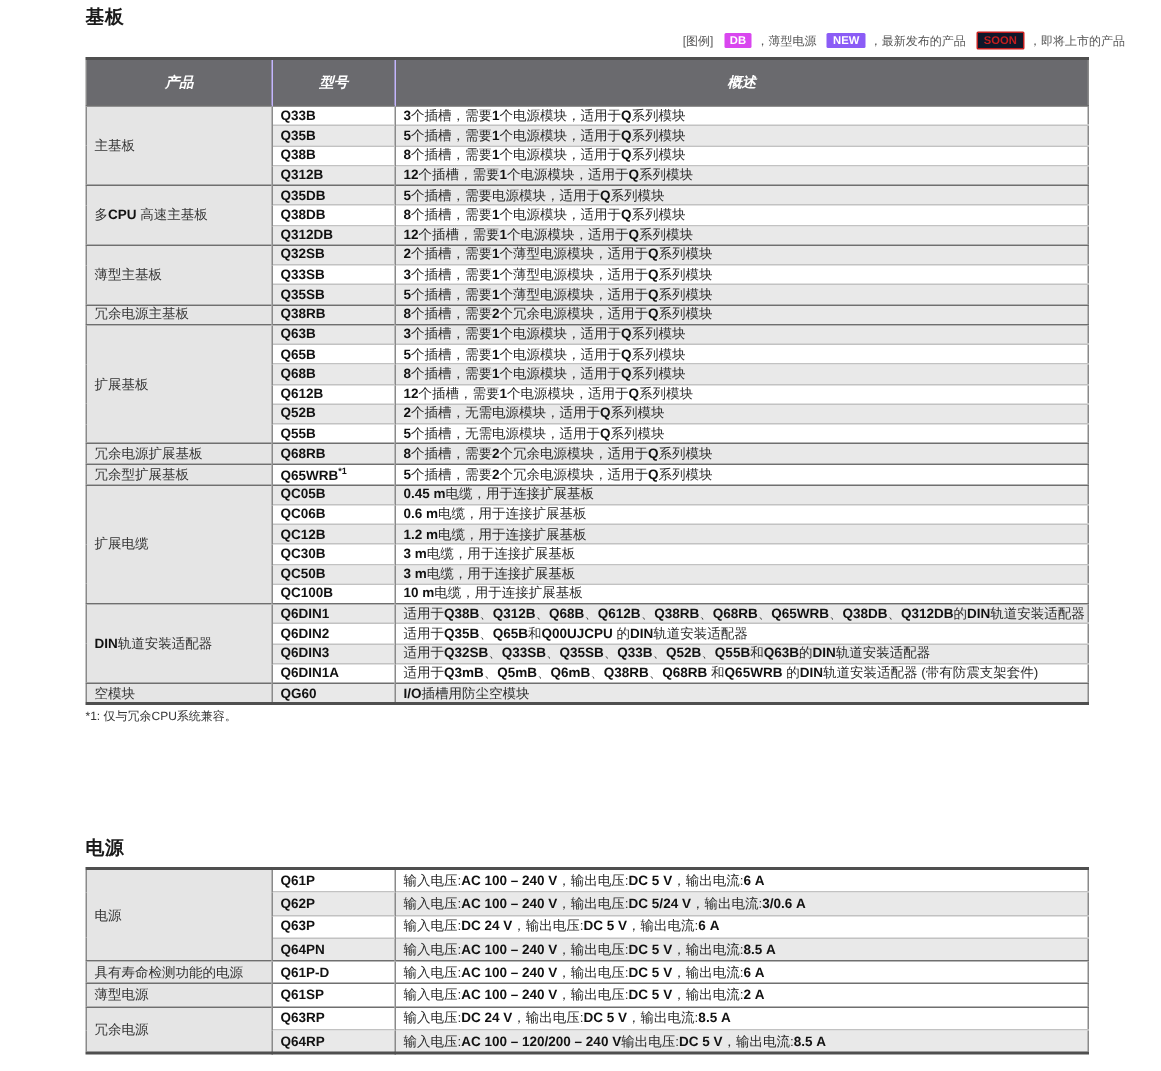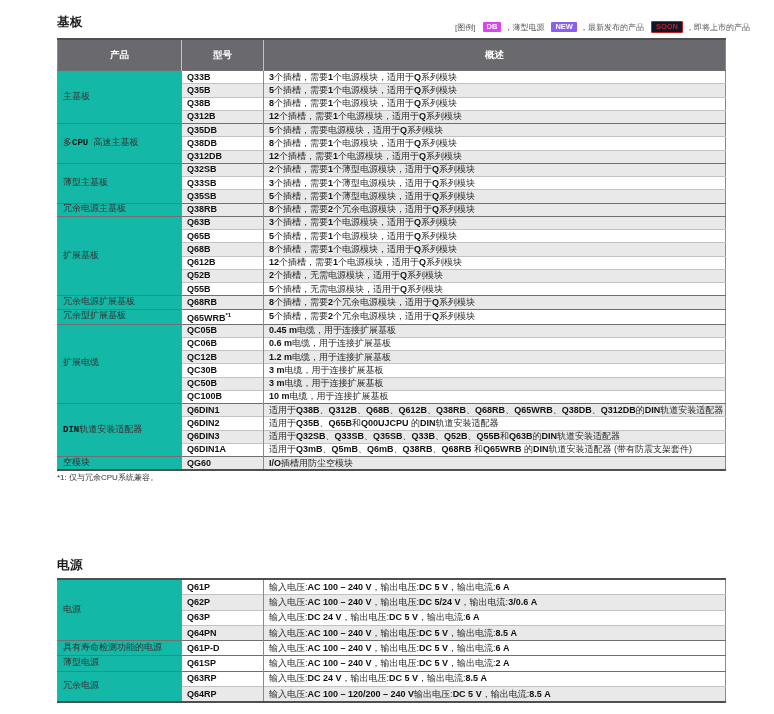--- a/index.html
+++ b/index.html
@@ -5,21 +5,21 @@
   html,body{margin:0;padding:0;}
   body{
     width:774px;height:714px;position:relative;background:#ffffff;
     font-family:"Liberation Sans", sans-serif;color:#222;
     -webkit-font-smoothing:antialiased;
   }
   .section-title{
     position:absolute;left:57px;font-size:12.5px;font-weight:bold;color:#1a1a1a;
     letter-spacing:0.5px;
   }
-  #title-baseplate{top:14px;}
+  #title-baseplate{top:3px;}
   #title-power{top:557px;}
   
   .legend{
     position:absolute;top:21px;right:24px;display:flex;align-items:center;gap:3px;
     font-size:8px;color:#555;white-space:nowrap;
   }
   .legend .badge{
     display:inline-block;font-size:7.5px;font-weight:bold;line-height:10px;
     padding:0 4px;border-radius:1px;margin-left:4px;
   }
@@ -28,31 +28,31 @@
   .badge-soon{background:#0f172a;color:#c41e1e;border:1px solid #c41e1e;line-height:8px;}
   
   table.cat{
     position:absolute;left:57px;width:668px;border-collapse:collapse;table-layout:fixed;
     border:1px solid #8a8a8a;border-top:2px solid #4f4f4f;border-bottom:2px solid #4f4f4f;
   }
   #baseplate-table{top:38px;}
   #power-table{top:578px;}
   th{
     background:#6a6a6e;color:#ffffff;font-size:9.5px;font-weight:bold;
-    height:30px;text-align:center;padding:0;
+    height:30px;text-align:center;padding:0;font-style:italic;
   }
   th + th{border-left:1px solid #c4b5fd;}
   td{
     font-size:9px;padding:0 5px;overflow:hidden;white-space:nowrap;
     border-top:1px solid #c2c2c2;vertical-align:middle;
   }
   #baseplate-table td{height:12.25px;line-height:11px;}
   #power-table td{height:14.3px;line-height:13px;}
   tr.group-start td{border-top:1px solid #6f6f6f;}
-  td.product-cell{background:#14b8a6;color:#333;font-family:Liberation Mono, monospace;}
+  td.product-cell{background:#e5e5e5;color:#333;}
   td.model-cell,td.desc-cell{border-left:1px solid #8a8a8a;background:#ffffff;}
   td.model-cell{font-weight:bold;color:#111;}
   td.desc-cell{color:#2b2b2b;}
   td.shade{background:#e9e9e9;}
   td b{font-weight:bold;color:#111;}
   sup{font-size:6px;vertical-align:super;}
   .footnote{
     position:absolute;left:57px;top:472px;font-size:8px;color:#333;
   }
 </style>

